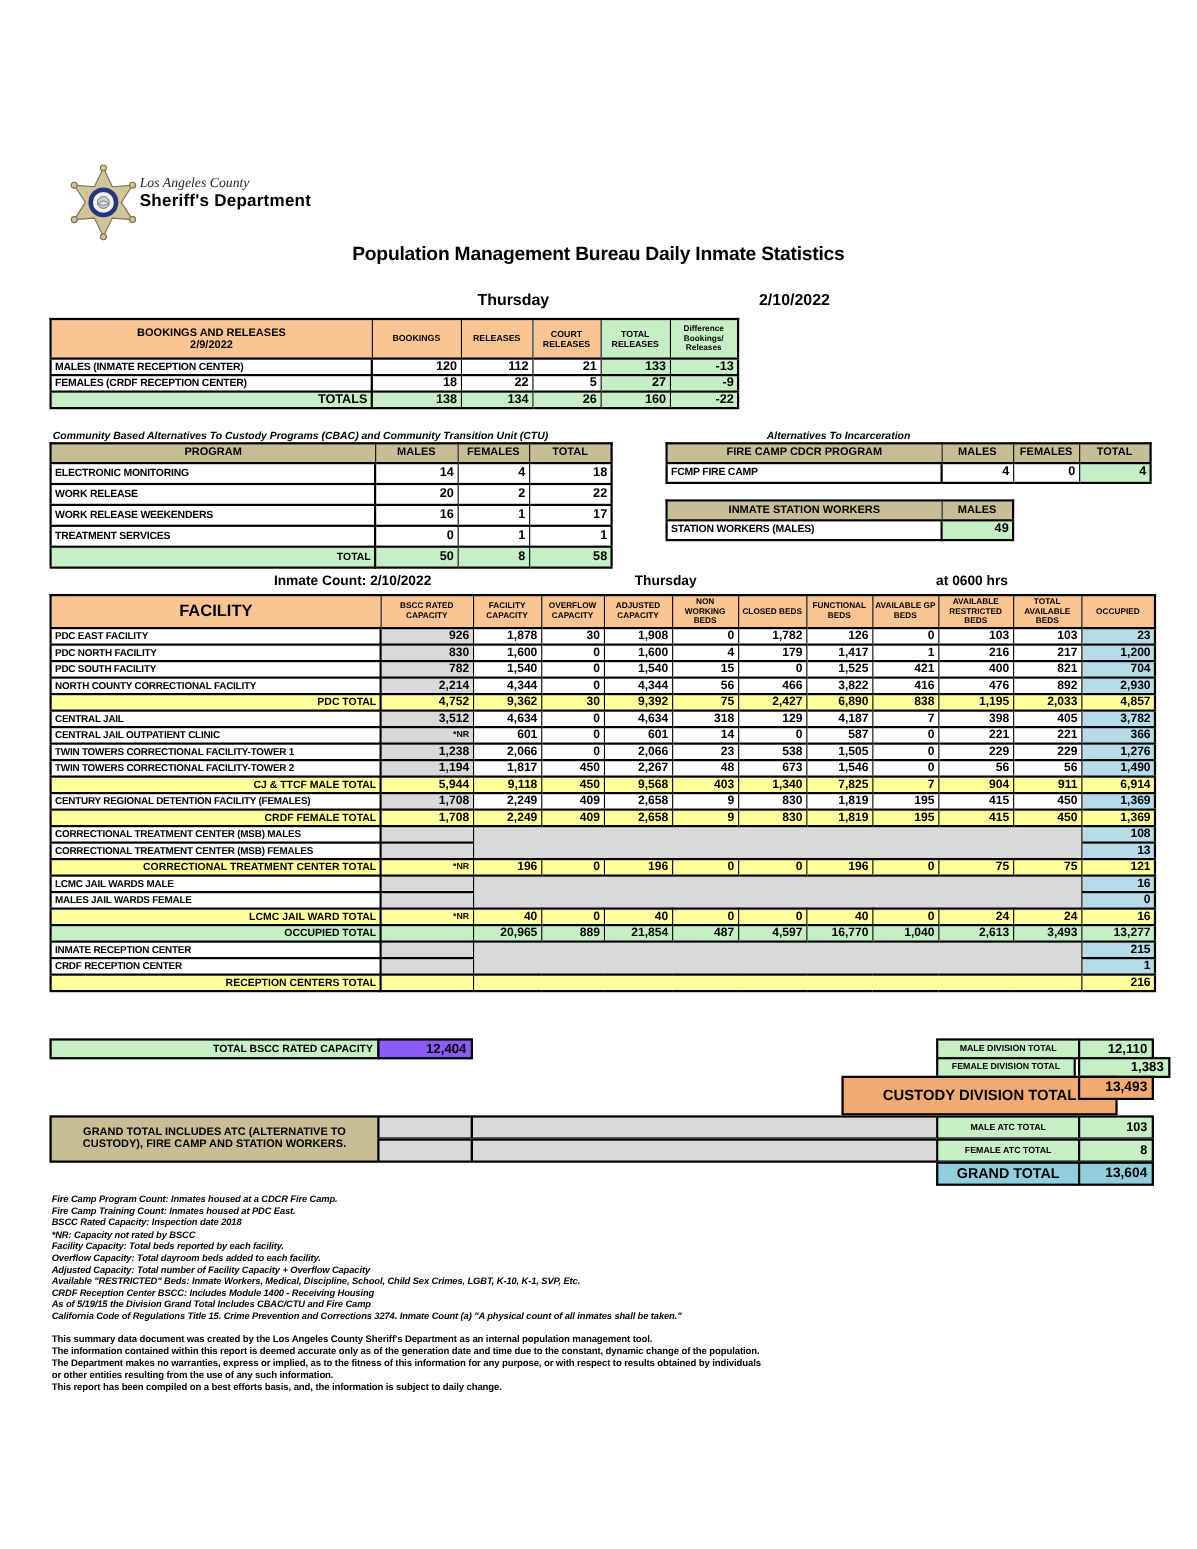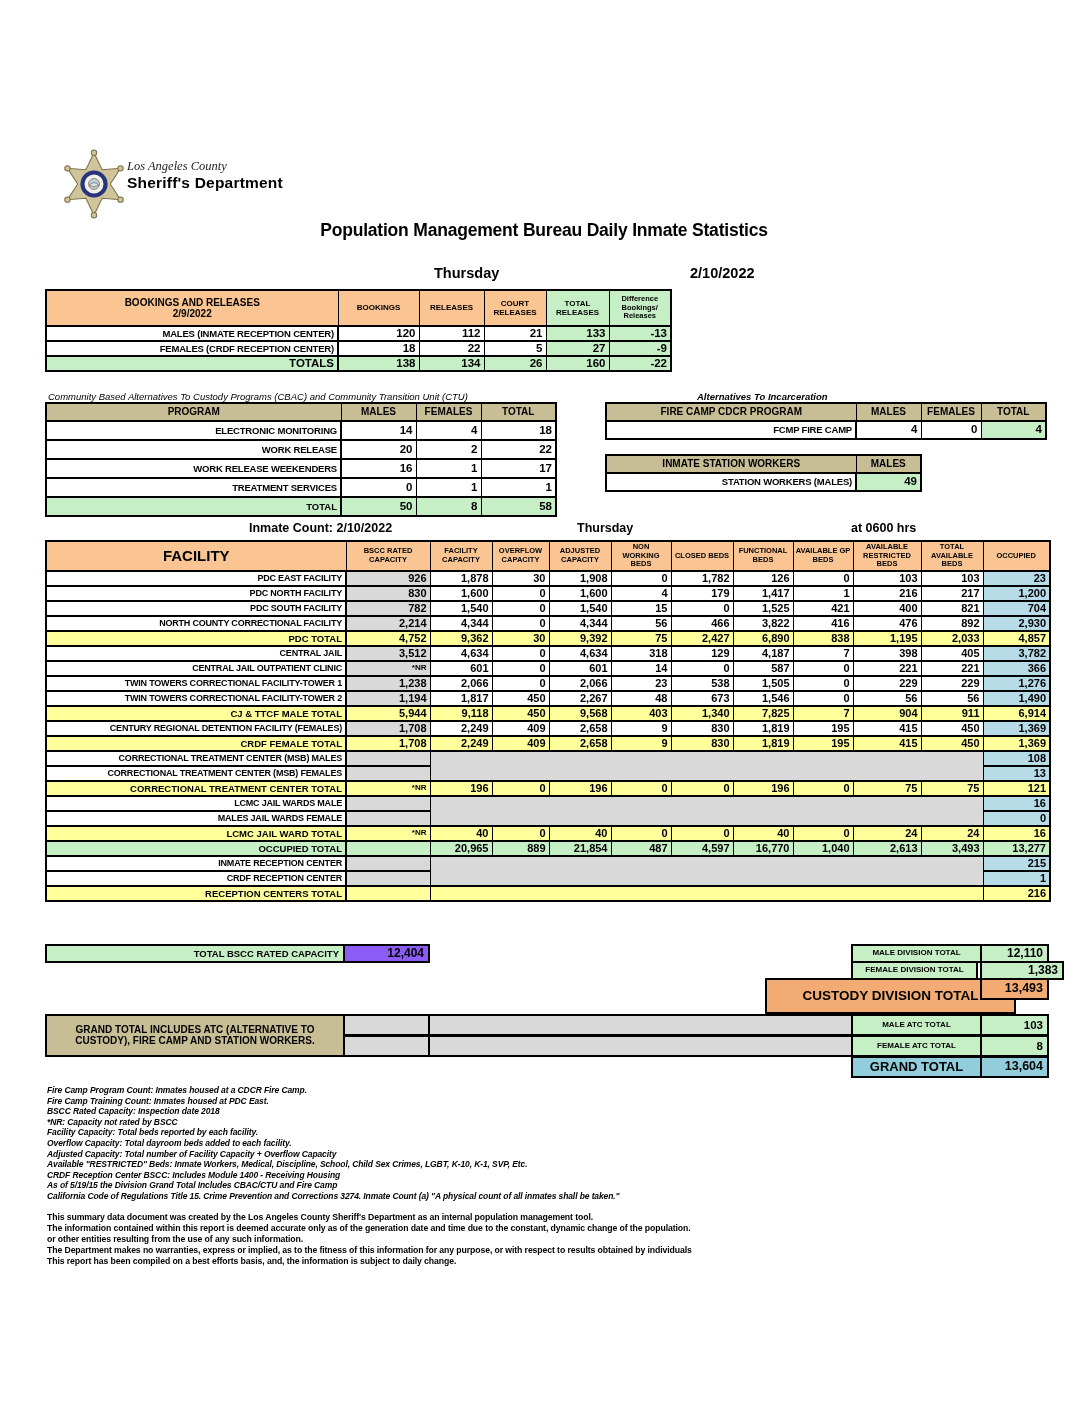--- a/index.html
+++ b/index.html
@@ -20,21 +20,21 @@
   
   table.tbl{border-collapse:collapse;table-layout:fixed;position:absolute;
             font-family:"Liberation Sans",sans-serif;}
   .tbl td,.tbl th{border:1px solid #000;overflow:hidden;white-space:nowrap;
                   box-sizing:border-box;}
   .tbl td{border-top-width:2px;border-bottom-width:2px;background:#fff;
           font-weight:bold;font-size:11px;text-align:right;padding:0 3px;height:15px;line-height:1;}
   .tbl{border:2px solid #000;}
   .tbl th{background:#FAC493;font-weight:bold;text-align:center;vertical-align:middle;
           font-size:7.5px;line-height:1.15;white-space:normal;padding:1px 2px;border-bottom-width:2px;}
-  .tbl td.lab{text-align:right;font-size:9px;letter-spacing:-.2px;border-right-width:2px;}
+  .tbl td.lab{text-align:left;font-size:9px;letter-spacing:-.2px;border-right-width:2px;}
   .tbl td.labr{text-align:right;font-size:9.5px;border-right-width:2px;}
   .tbl tr.tot td{background:#FFFF9C;}
   .tbl tr.grn td{background:#C6EFC6;}
   .tbl td.g{background:#D9D9D9;}
   .tbl td.gs{background:#D9D9D9;}
   .tbl td.b{background:#B7DCE8;}
   .tbl td.gr{background:#C6EFC6;}
   .tbl td.y{background:#FFFF9C;}
   .tbl td.w{background:#fff;}
   .tbl td.nr{font-size:8px;}
@@ -152,21 +152,21 @@
           <td class="labr">TOTALS</td>
           <td>138</td>
           <td>134</td>
           <td>26</td>
           <td class="y">160</td>
           <td class="y">-22</td>
         </tr>
       </tbody>
   </table>
 
-  <div class="abs" style="left:48px;top:391px;font-size:9.5px;font-weight:normal;font-style:italic">Community Based Alternatives To Custody Programs (CBAC) and Community Transition Unit (CTU)</div>
+  <div class="abs" style="left:48px;top:391px;font-size:9.5px;font-weight:bold;font-style:italic">Community Based Alternatives To Custody Programs (CBAC) and Community Transition Unit (CTU)</div>
   <div class="abs" style="left:697px;top:391px;font-size:9.5px;font-weight:bold;font-style:italic">Alternatives To Incarceration</div>
 
   <table id="cbac" class="tbl sm">
     <colgroup>
         <col style="width:295px">
         <col style="width:75px">
         <col style="width:65px">
         <col style="width:75px">
       </colgroup>
     <thead>
@@ -579,18 +579,18 @@
       <div>Overflow Capacity: Total dayroom beds added to each facility.</div>
       <div>Adjusted Capacity: Total number of Facility Capacity + Overflow Capacity</div>
       <div>Available "RESTRICTED" Beds: Inmate Workers, Medical, Discipline, School, Child Sex Crimes,  LGBT, K-10, K-1, SVP, Etc.</div>
       <div>CRDF Reception Center BSCC: Includes Module 1400 - Receiving Housing</div>
       <div>As of 5/19/15 the Division Grand Total Includes CBAC/CTU and Fire Camp</div>
       <div>California Code of Regulations Title 15. Crime Prevention and Corrections 3274. Inmate Count (a) "A physical count of all inmates shall be taken."</div>
     </div>
   <div id="disclaimer">
       <div>This summary data document was created by the Los Angeles County Sheriff's Department as an internal population management tool.</div>
       <div>The information contained within this report is deemed accurate only as of the generation date and time due to the constant, dynamic change of the population.</div>
+      <div>The Department makes no warranties, express or implied, as to the fitness of this information for any purpose, or with respect to results obtained by individuals</div>
       <div>or other entities resulting from the use of any such information.</div>
-      <div>The Department makes no warranties, express or implied, as to the fitness of this information for any purpose, or with respect to results obtained by individuals</div>
       <div>This report has been compiled on a best efforts basis, and, the information is subject to daily change.</div>
     </div>
 
 </div>
 
 </body></html>

